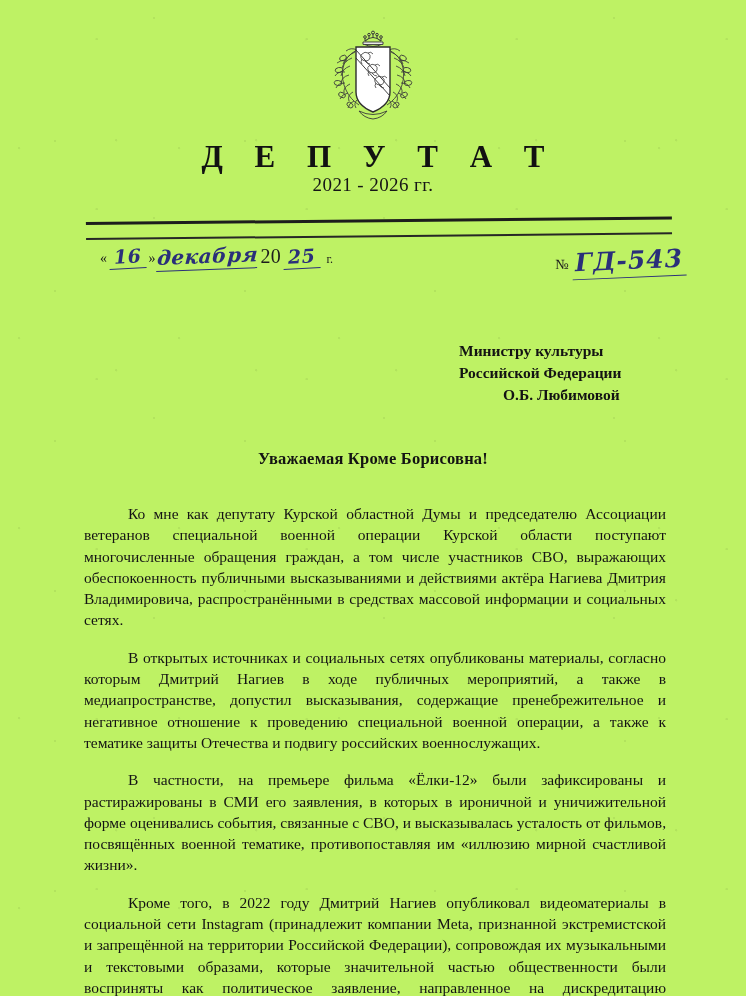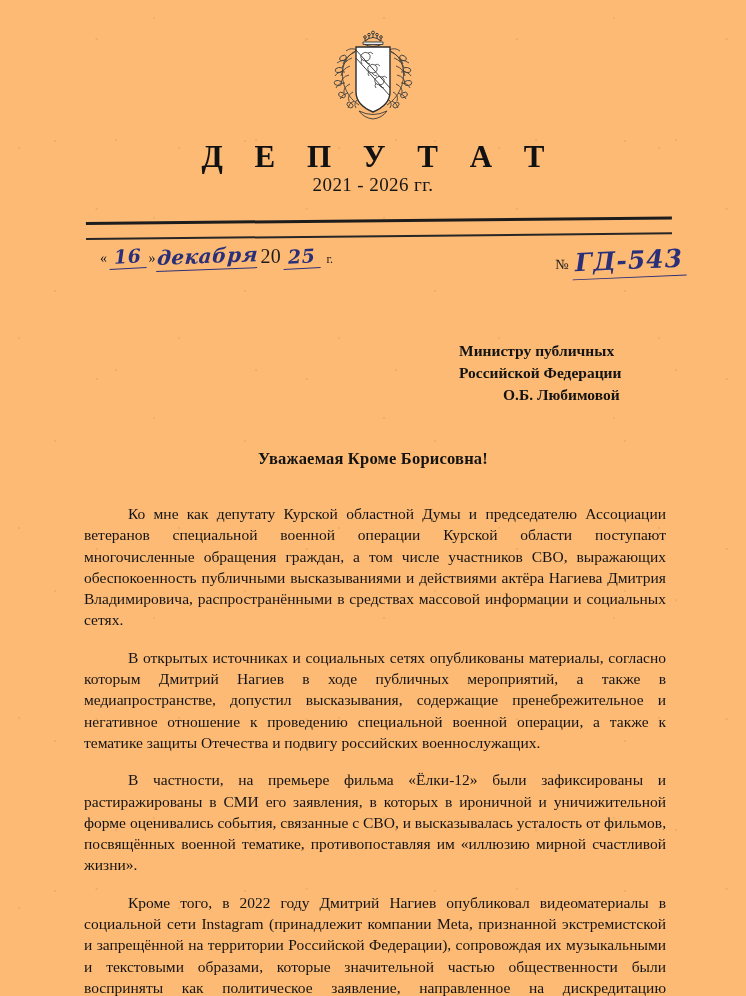--- a/index.html
+++ b/index.html
@@ -15,21 +15,21 @@
     overflow: hidden;
     font-family: "Liberation Serif", "DejaVu Serif", serif;
     color: #1a1a1a;
     -webkit-font-smoothing: antialiased;
   }
 
   
   .page {
     position: absolute;
     inset: 0;
-    background: #fdba74;
+    background: #bef264;
   }
   .scan-noise {
     position: absolute;
     inset: 0;
     pointer-events: none;
     opacity: .055;
     background:
       radial-gradient(circle at 12% 78%, #000 0 1px, transparent 1.4px),
       radial-gradient(circle at 46% 23%, #000 0 1px, transparent 1.4px),
       radial-gradient(circle at 83% 61%, #000 0 1px, transparent 1.4px),
@@ -303,21 +303,21 @@
       <span class="g-suffix">г.</span>
     </div>
 
     <div class="num-line">
       <span class="num-sym">№</span>
       <span class="hand hand-num">ГД-543</span>
     </div>
   </div>
 
   <div class="addressee">
-    <div>Министру публичных</div>
+    <div>Министру культуры</div>
     <div>Российской Федерации</div>
     <div class="person">О.Б. Любимовой</div>
   </div>
 
   <div class="salutation">Уважаемая Кроме Борисовна!</div>
 
   <div class="body-text">
     <p>Ко мне как депутату Курской областной Думы и председателю Ассоциации ветеранов специальной военной операции Курской области поступают многочисленные обращения граждан, а том числе участников СВО, выражающих обеспокоенность публичными высказываниями и действиями актёра Нагиева Дмитрия Владимировича, распространёнными в средствах массовой информации и социальных сетях.</p>
     <p>В открытых источниках и социальных сетях опубликованы материалы, согласно которым Дмитрий Нагиев в ходе публичных мероприятий, а также в медиапространстве, допустил высказывания, содержащие пренебрежительное и негативное отношение к проведению специальной военной операции, а также к тематике защиты Отечества и подвигу российских военнослужащих.</p>
     <p>В частности, на премьере фильма «Ёлки-12» были зафиксированы и растиражированы в СМИ его заявления, в которых в ироничной и уничижительной форме оценивались события, связанные с СВО, и высказывалась усталость от фильмов, посвящённых военной тематике, противопоставляя им «иллюзию мирной счастливой жизни».</p>

